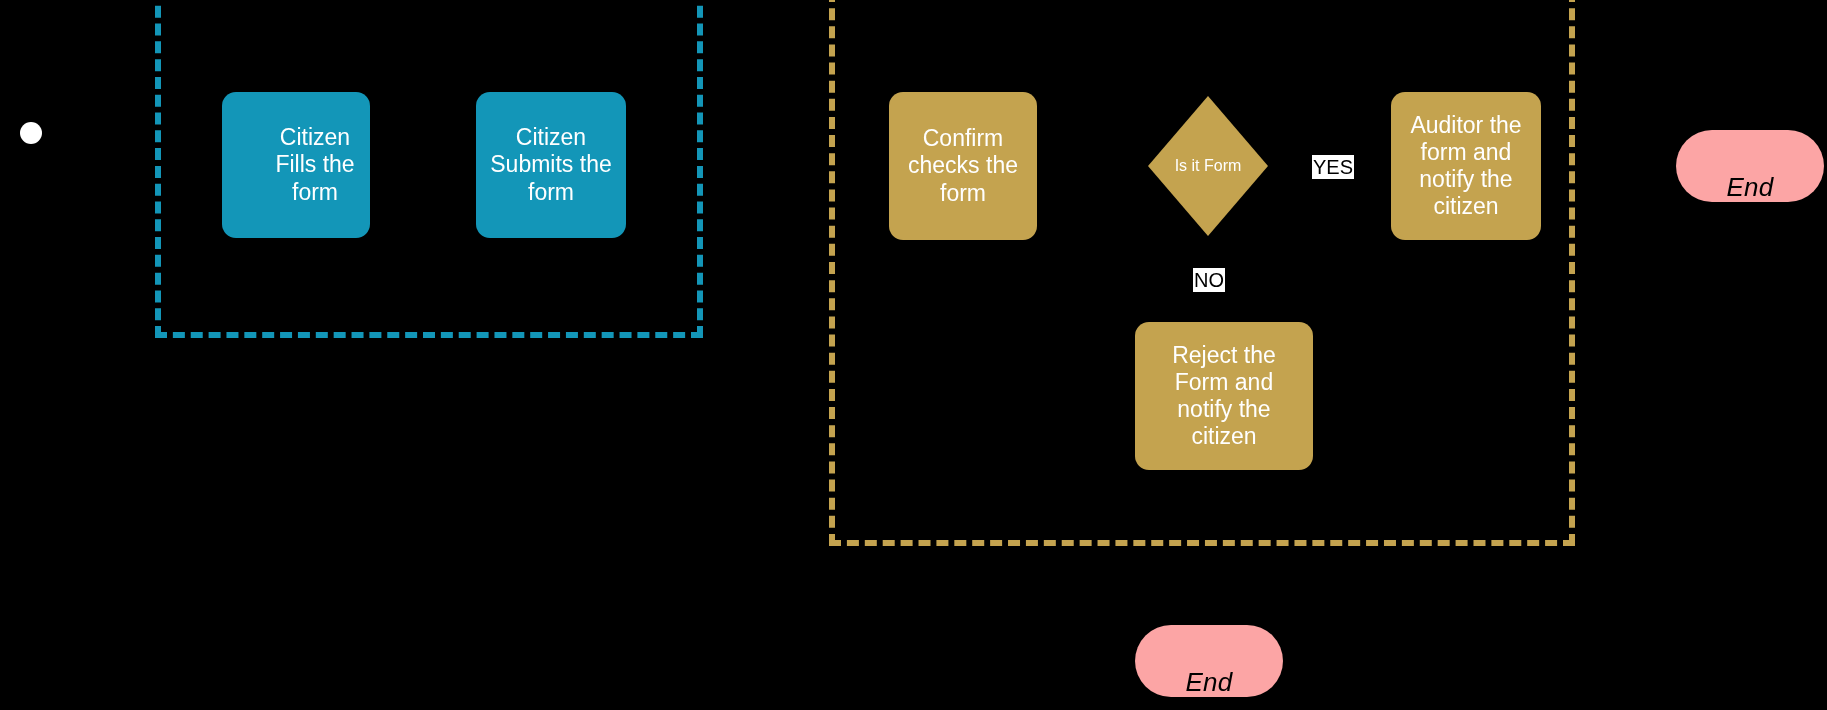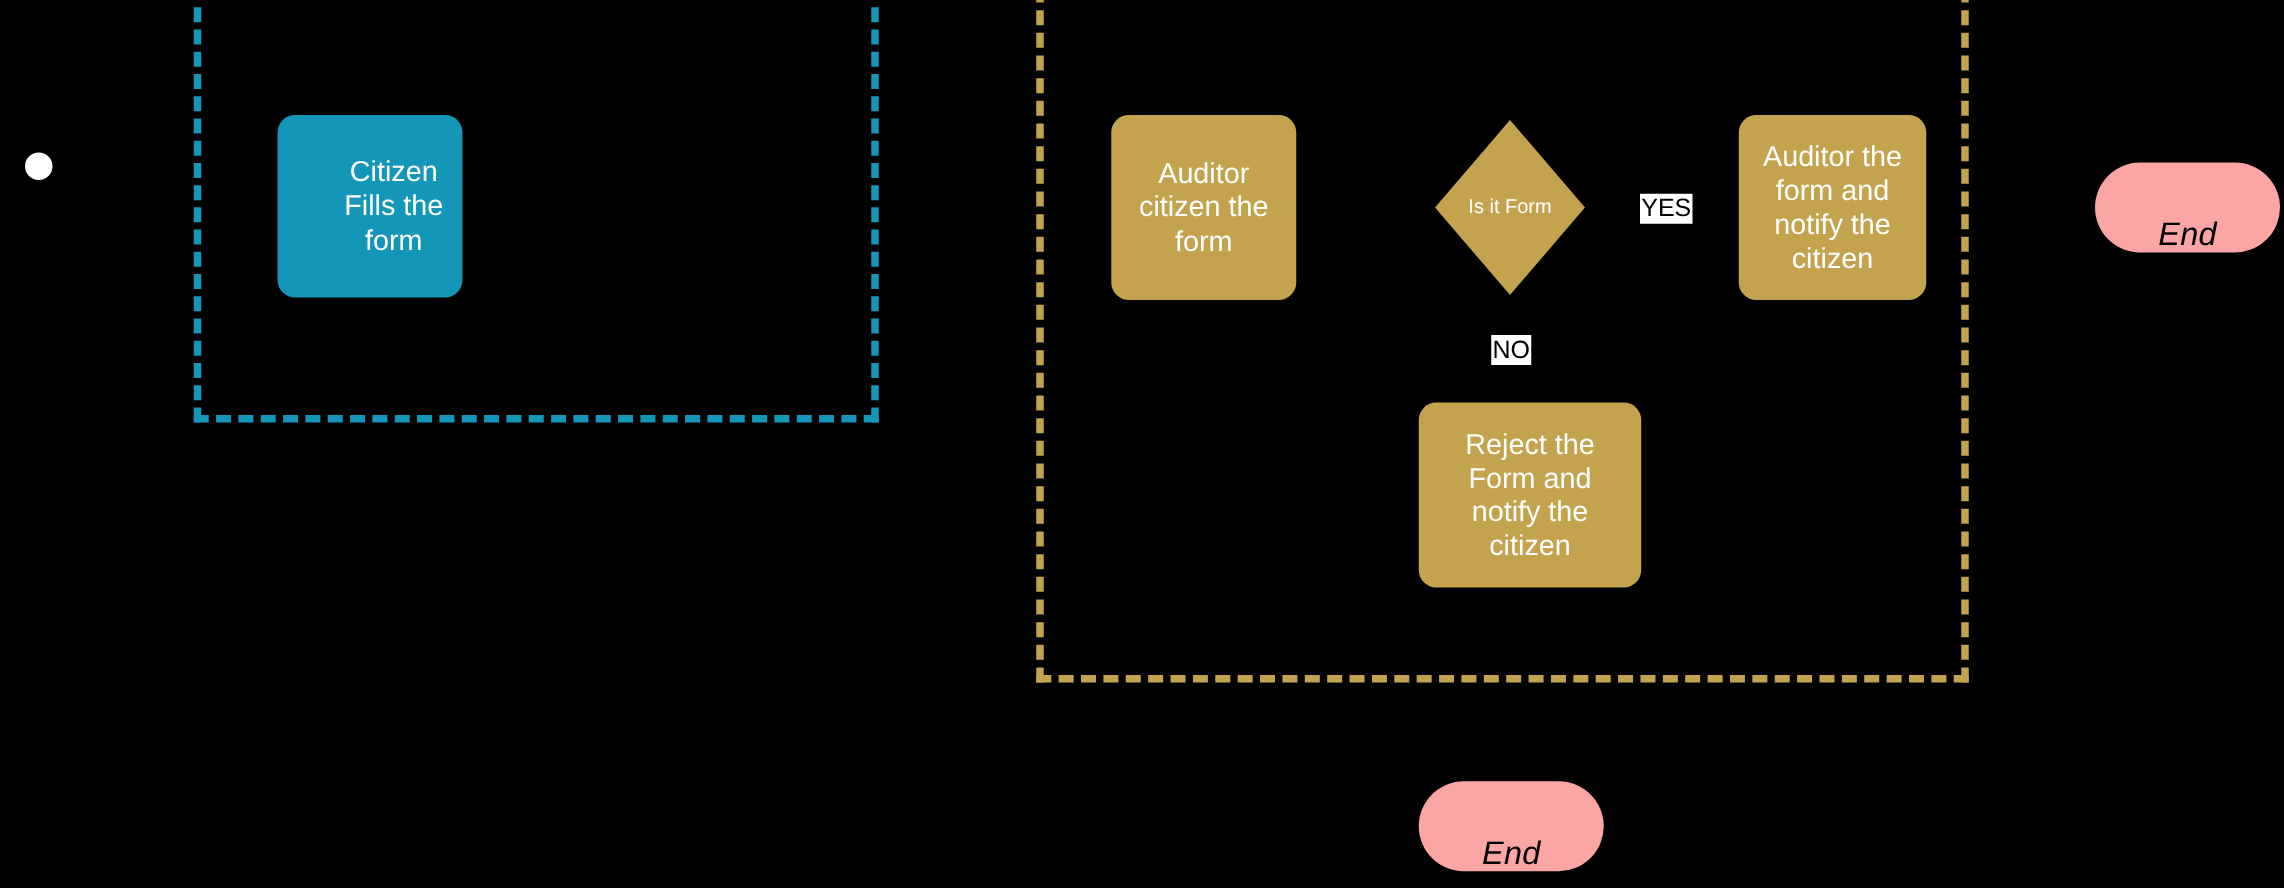--- a/index.html
+++ b/index.html
@@ -148,23 +148,26 @@
   <div class="lane lane-citizen"></div>
 
   <div class="lane lane-auditor"></div>
 
   <div class="start-dot"></div>
 
   <div class="process blue node-fill-form">
     <span>Citizen Fills the form</span>
   </div>
 
+  <div class="process blue node-submit-form">
+    <span>Citizen Submits the form</span>
+  </div>
 
   <div class="process gold node-auditor">
-    <span>Auditor citizen the form</span>
+    <span>Confirm checks the form</span>
   </div>
 
   <div class="decision">
     <div class="diamond-shape"></div>
     <div class="diamond-label">Is it Form</div>
   </div>
 
   <div class="edge-label label-yes">YES</div>
 
   <div class="edge-label label-no">NO</div>

